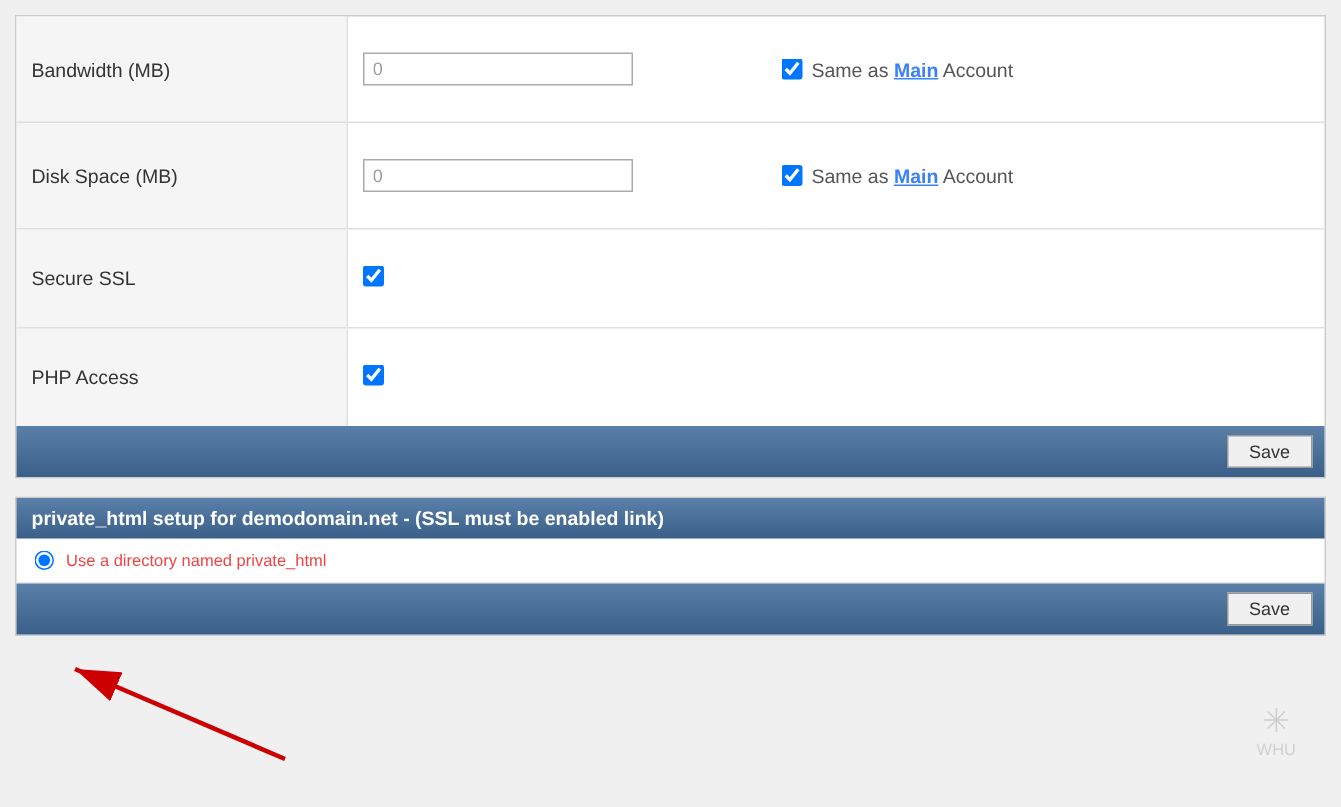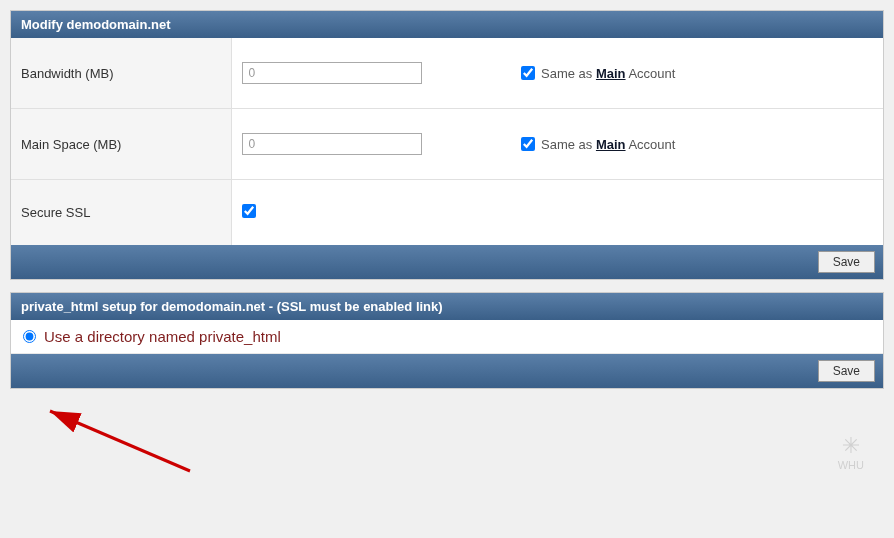--- a/index.html
+++ b/index.html
@@ -74,21 +74,21 @@
       background: #fff;
     }
 
     .same-as-main {
       display: flex;
       align-items: center;
       gap: 6px;
     }
 
     .main-bold {
-      color: #0f172a;
+      color: #3b82f6;
       font-weight: bold;
       text-decoration: underline;
     }
 
     
     input[type="checkbox"] {
       width: 14px;
       height: 14px;
       cursor: pointer;
     }
@@ -114,23 +114,23 @@
     
     .radio-row {
       padding: 8px 12px;
       display: flex;
       align-items: center;
       gap: 8px;
       border-bottom: 1px solid #e8e8e8;
     }
 
     .radio-row label {
-      color: #7f1d1d;
-      cursor: pointer;
-      font-size: 15px;
+      color: #ef4444;
+      cursor: pointer;
+      font-size: 11px;
     }
 
     .radio-row input[type="radio"] {
       cursor: pointer;
     }
 
     
     .arrow-container {
       position: relative;
       height: 80px;
@@ -162,44 +162,41 @@
     .bottom-section {
       position: relative;
     }
   </style>
 </head>
 <body>
 
 <div class="outer-wrapper">
 
   <div class="panel">
-    <div class="panel-header">
-      <span>Modify demodomain.net</span>
-    </div>
     <table class="form-table">
       <tbody>
 
         <tr>
           <td>
             <span>Bandwidth (MB)</span>
           </td>
           <td>
             <input type="text" class="text-input" value="0" style="">
           </td>
           <td>
             <div class="same-as-main">
               <input type="checkbox" checked="" style="">
               <span>Same as <strong class="main-bold">Main</strong> Account</span>
             </div>
           </td>
         </tr>
 
         <tr>
           <td>
-            <span>Main Space (MB)</span>
+            <span>Disk Space (MB)</span>
           </td>
           <td>
             <input type="text" class="text-input" value="0" style="">
           </td>
           <td>
             <div class="same-as-main">
               <input type="checkbox" checked="" style="">
               <span>Same as <strong class="main-bold">Main</strong> Account</span>
             </div>
           </td>
@@ -209,20 +206,29 @@
           <td>
             <span>Secure SSL</span>
           </td>
           <td>
             <input type="checkbox" checked="" style="">
           </td>
           <td></td>
         </tr>
 
 
+        <tr>
+          <td>
+            <span>PHP Access</span>
+          </td>
+          <td>
+            <input type="checkbox" checked="" style="">
+          </td>
+          <td></td>
+        </tr>
       </tbody>
     </table>
     <div class="panel-footer">
       <button class="save-button">Save</button>
     </div>
   </div>
 
   <div class="panel">
     <div class="panel-header">
       <span>private_html setup for demodomain.net - (SSL must be enabled link)</span>

